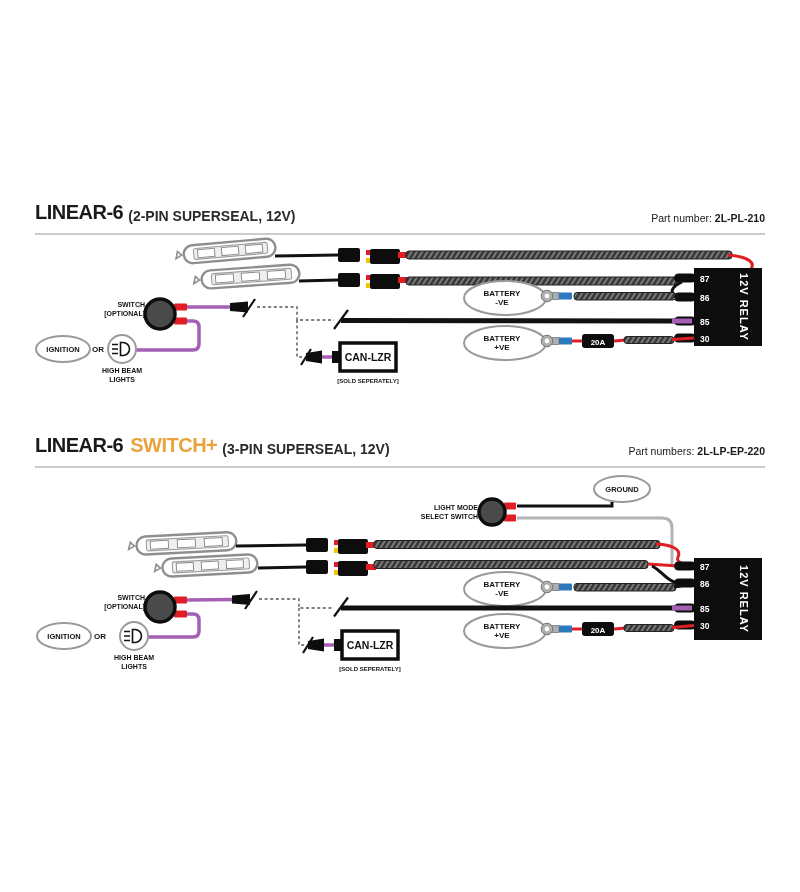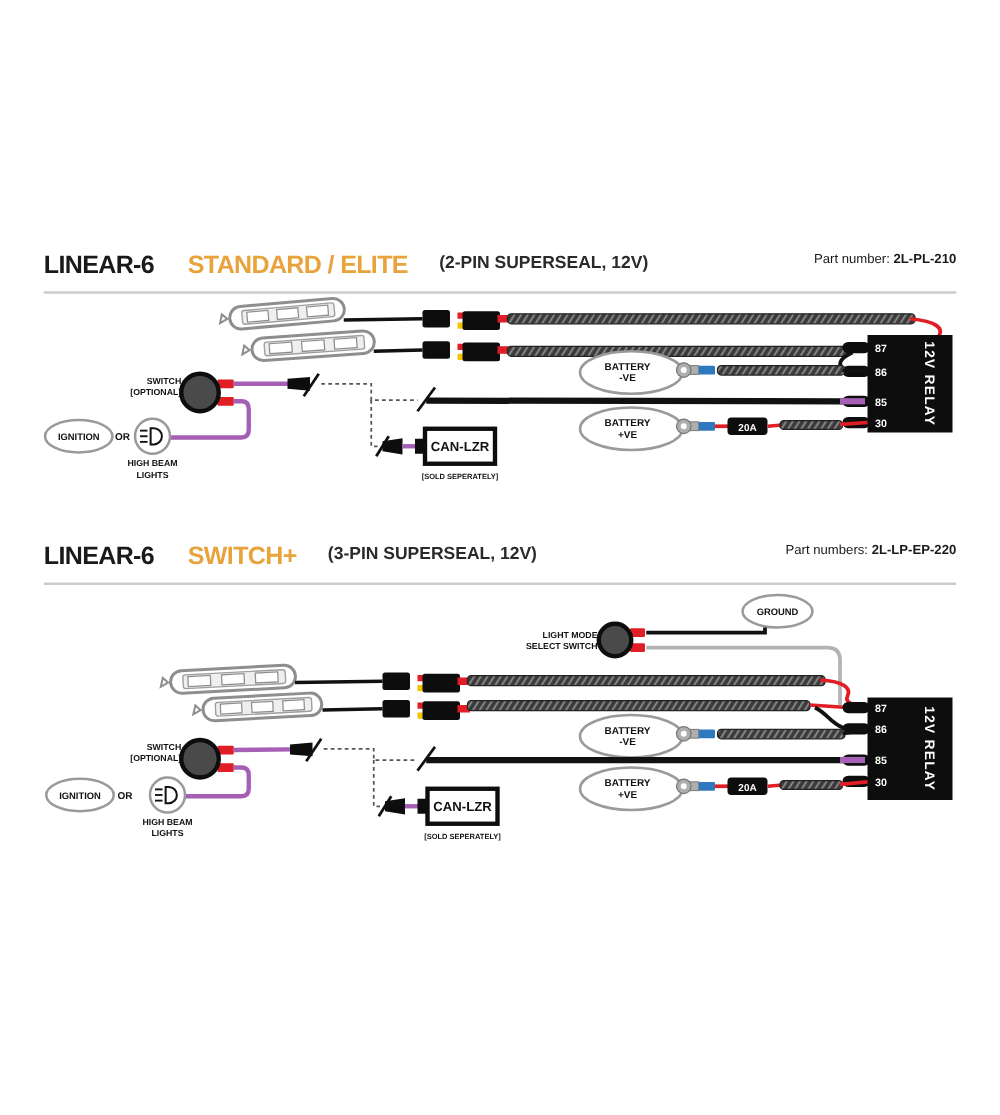--- a/index.html
+++ b/index.html
@@ -1,18 +1,18 @@
 <!DOCTYPE html>
 <html><head>
 <meta charset="utf-8">
 <style>
   html,body{margin:0;padding:0;background:#fff;}
   body{width:800px;height:892px;position:relative;font-family:"Liberation Sans",sans-serif;}
   .stage{position:absolute;inset:0;width:800px;height:892px;}
-  .title-row{position:absolute;left:35px;right:35px;display:flex;align-items:flex-start;z-index:2;gap:20px;}
+  .title-row{position:absolute;left:35px;right:35px;display:flex;align-items:flex-end;z-index:2;}
   .title-row .product{font-size:20px;font-weight:bold;color:#1a1a1a;letter-spacing:-0.5px;}
   .title-row .variant{font-size:20px;font-weight:bold;color:#E8A33C;margin-left:7px;letter-spacing:-0.5px;}
   .title-row .spec{font-size:14px;font-weight:bold;color:#2a2a2a;margin-left:5px;}
   .title-row .part{margin-left:auto;font-size:10.5px;color:#1a1a1a;}
   .title-row .part b{font-weight:bold;}
   svg{position:absolute;left:0;top:0;z-index:1;}
   svg text{font-family:"Liberation Sans",sans-serif;font-weight:bold;fill:#111;}
   .t6{font-size:6px;} .t7{font-size:7px;} .t75{font-size:7.5px;} .t8{font-size:8px;}
   .t85{font-size:8.5px;} .t10{font-size:10.5px;} .t11{font-size:11px;letter-spacing:1px;}
   .oval{fill:#fff;stroke:#9a9a9a;stroke-width:2;}
@@ -27,21 +27,20 @@
   .braid{stroke:#222;stroke-width:1;}
   .white{fill:#fff;}
 </style>
 </head>
 <body>
 
 <div class="stage">
 
   <div class="title-row" style="top:201px;">
     <span class="product">LINEAR-6</span>
-    <span class="variant">STANDARD / ELITE</span>
     <span class="spec">(2-PIN SUPERSEAL, 12V)</span>
     <span class="part">
       <span>Part number:</span>
       <b>2L-PL-210</b>
     </span>
   </div>
 
   <div class="title-row" style="top:434px;">
     <span class="product">LINEAR-6</span>
     <span class="variant">SWITCH+</span>

